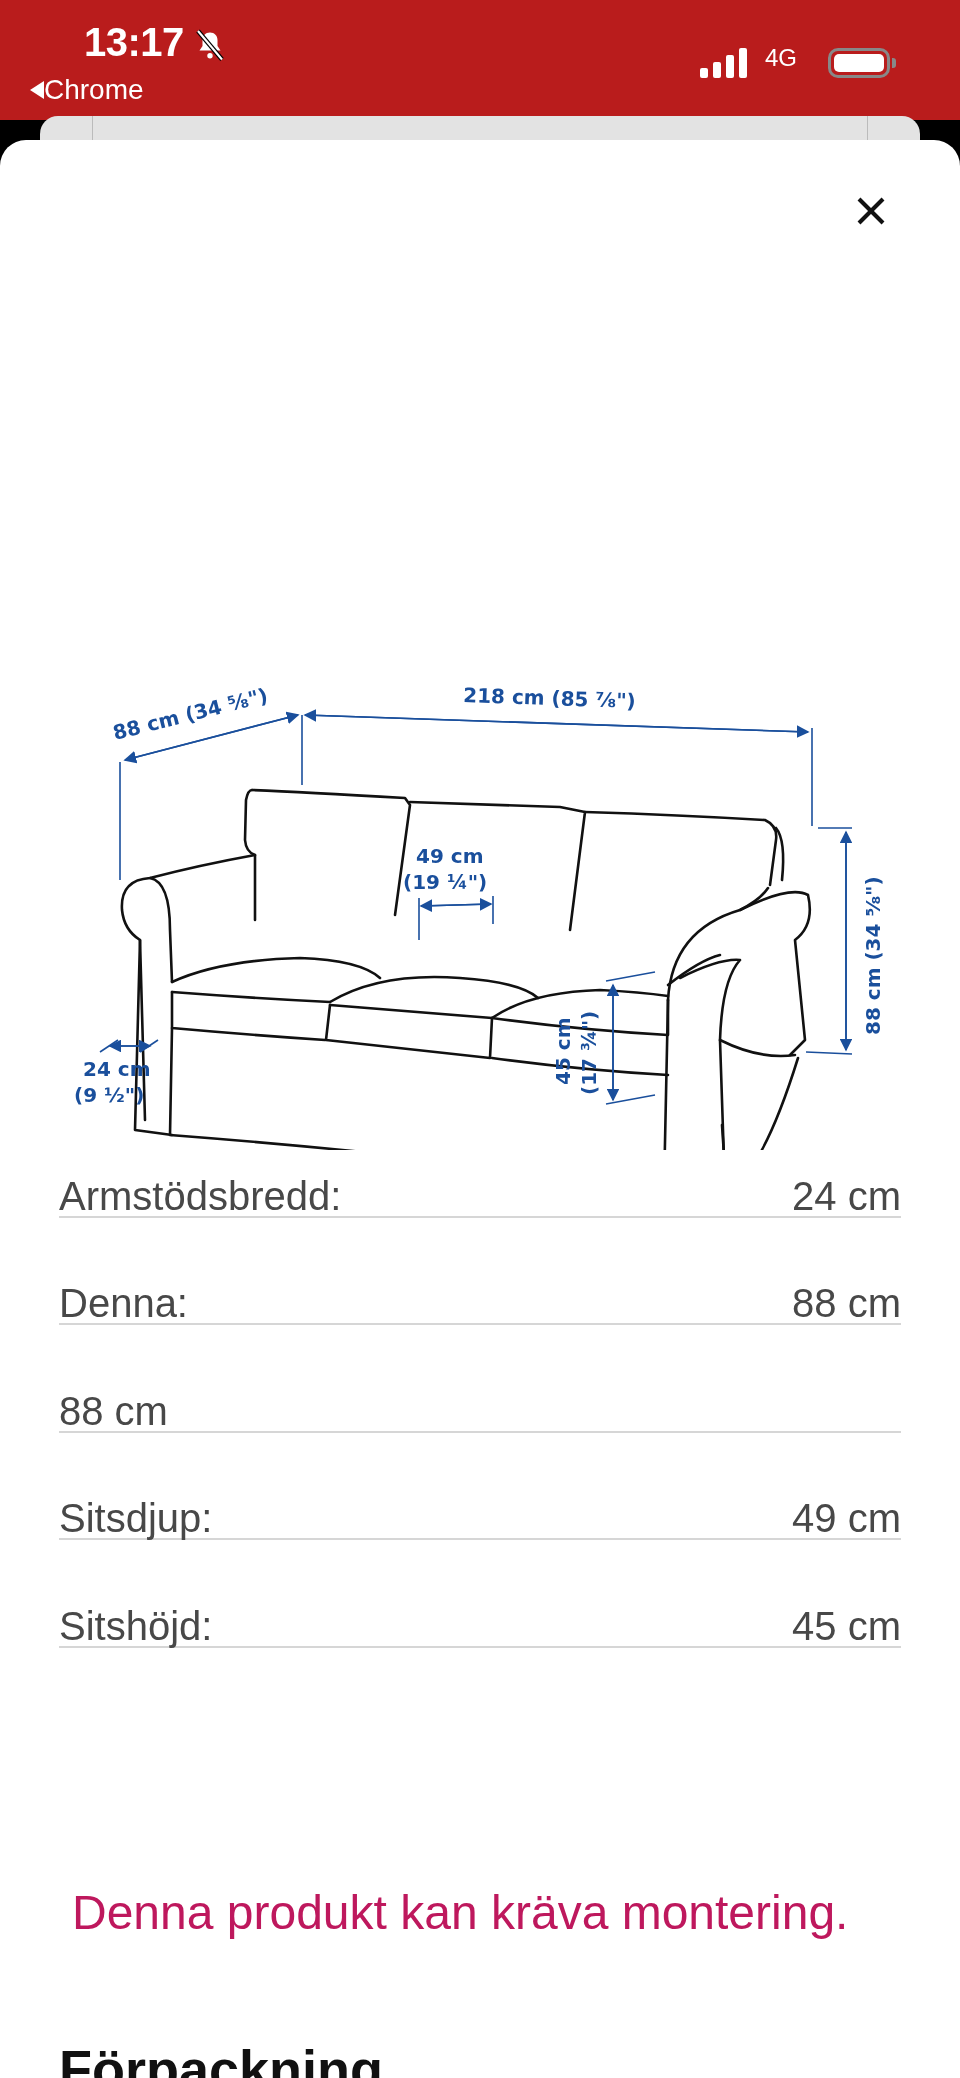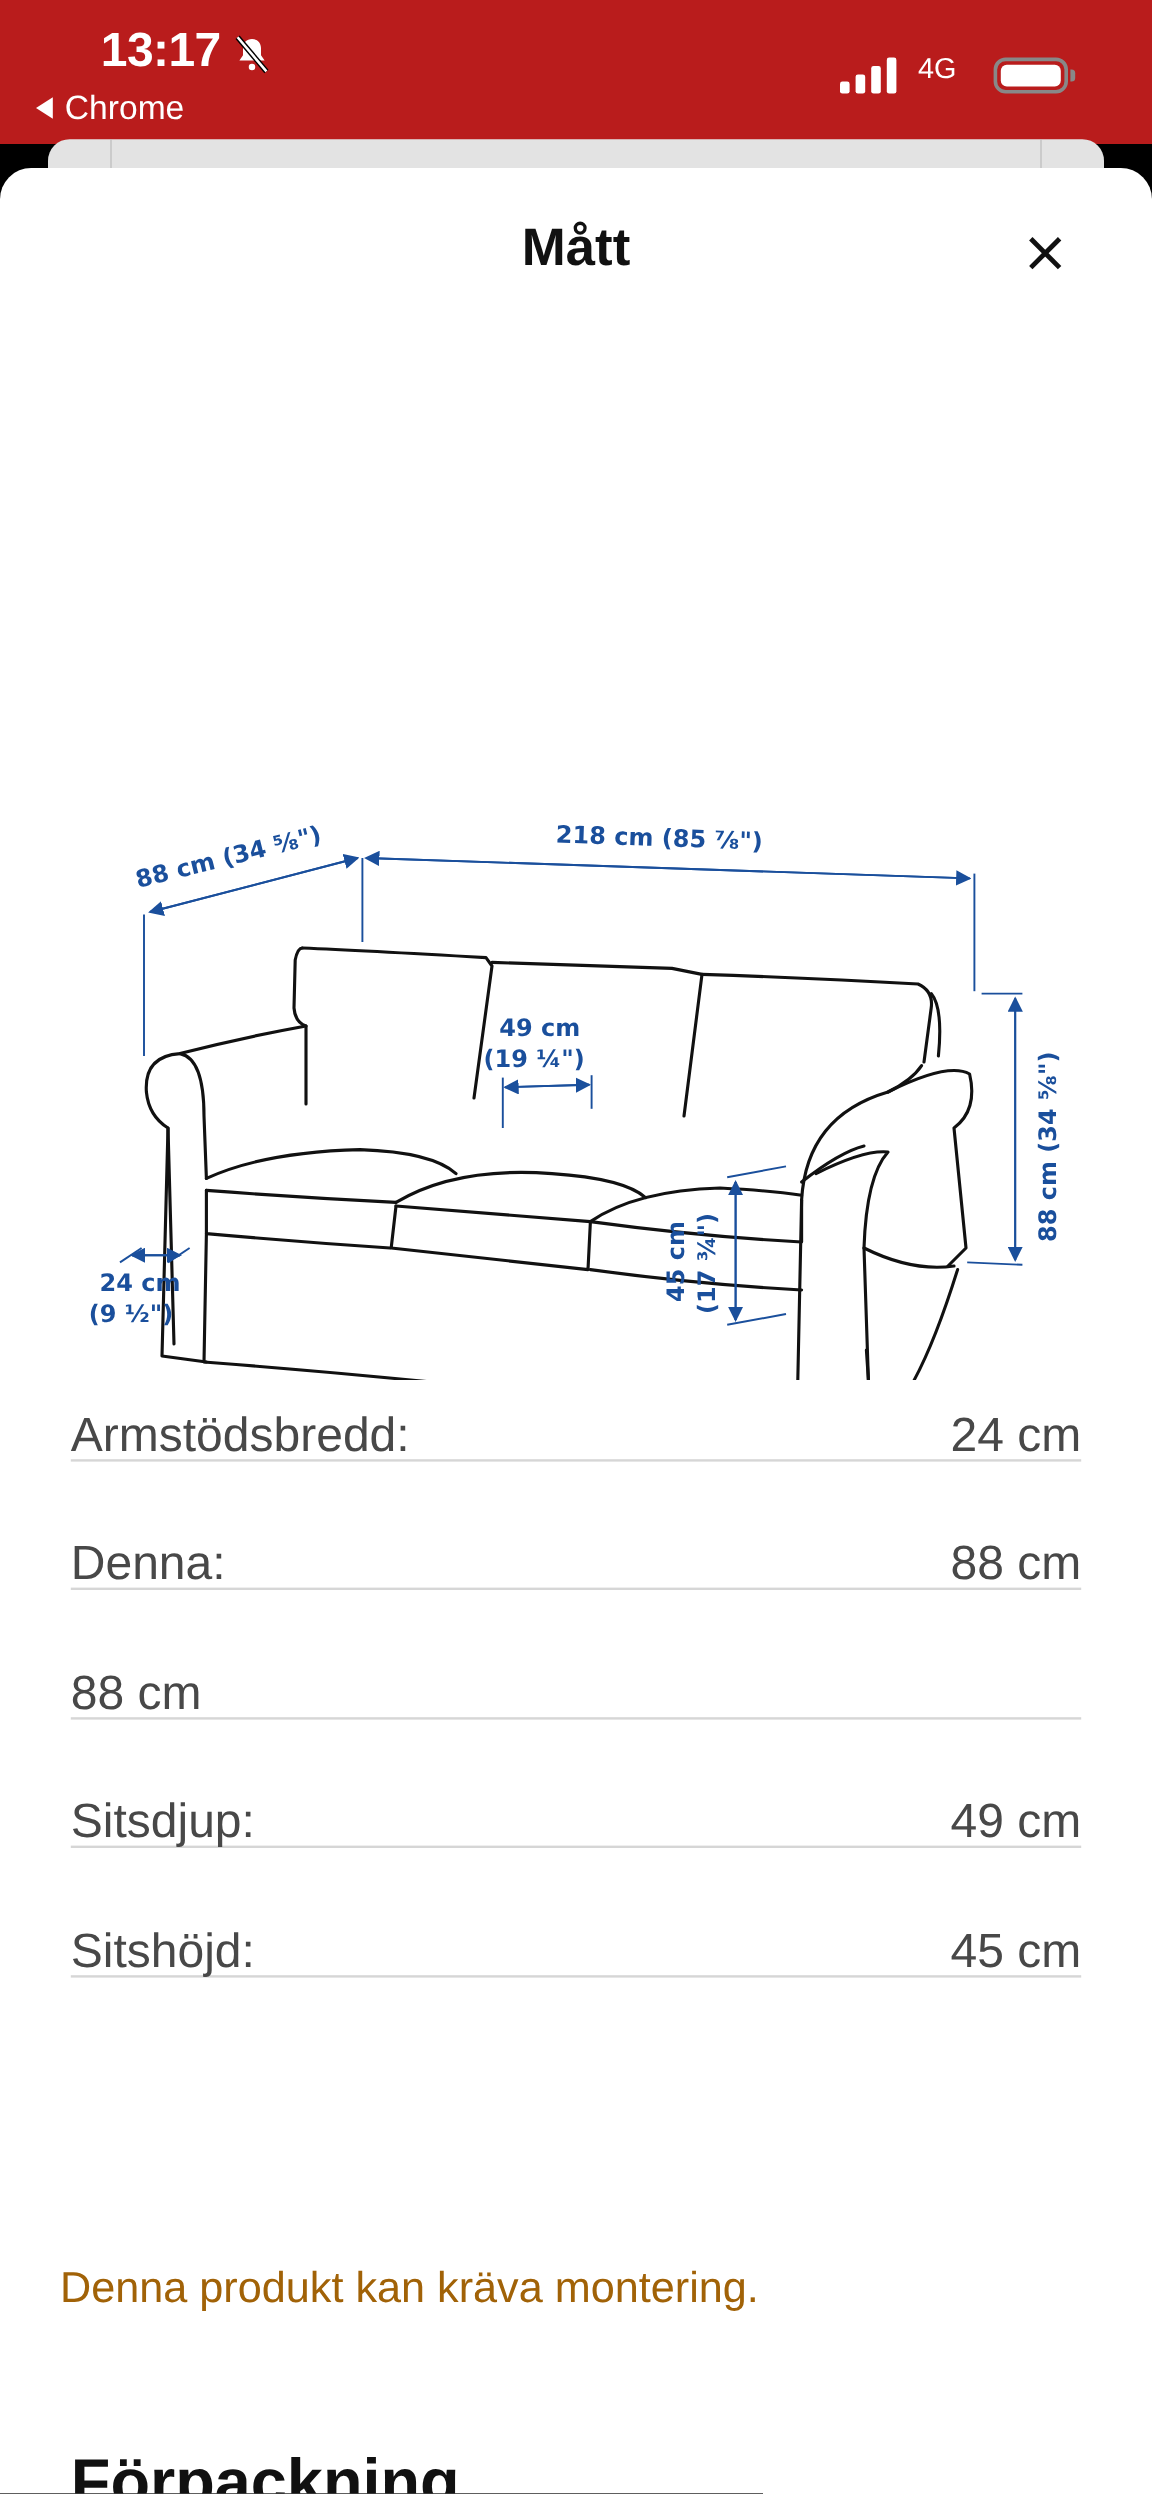--- a/index.html
+++ b/index.html
@@ -3,21 +3,21 @@
 <meta charset="utf-8">
 <style>
   * { box-sizing: border-box; margin: 0; padding: 0; }
   html, body { width: 960px; height: 2078px; overflow: hidden; background: #000; }
   body { font-family: "Liberation Sans", "DejaVu Sans", sans-serif; position: relative; }
 
   
   .status-bar { position: absolute; top: 0; left: 0; width: 960px; height: 120px; background: #b91c1c; color: #fff; }
   .time { position: absolute; left: 84px; top: 20px; font-size: 40px; font-weight: 600; letter-spacing: -0.5px; }
   .bell { position: absolute; left: 192px; top: 28px; width: 36px; height: 36px; }
-  .back-app { position: absolute; left: 30px; top: 74px; font-size: 28px; display: flex; align-items: center; gap: 10px; }
+  .back-app { position: absolute; left: 30px; top: 74px; font-size: 28px; display: flex; align-items: center; }
   .back-tri { width: 0; height: 0; border-top: 9px solid transparent; border-bottom: 9px solid transparent; border-right: 14px solid #fff; }
   .signal { position: absolute; left: 700px; top: 48px; display: flex; align-items: flex-end; gap: 5px; height: 30px; }
   .signal span { width: 8px; background: #fff; border-radius: 2px; display: block; }
   .net { position: absolute; left: 765px; top: 44px; font-size: 24px; font-weight: 500; }
   .battery { position: absolute; left: 828px; top: 48px; width: 62px; height: 30px; border: 3px solid #888; border-radius: 10px; padding: 3px; }
   .battery .fill { width: 100%; height: 100%; background: #fff; border-radius: 5px; }
   .battery-nub { position: absolute; left: 892px; top: 58px; width: 4px; height: 10px; background: #888; border-radius: 0 3px 3px 0; }
 
   
   .under-card { position: absolute; left: 40px; top: 116px; width: 880px; height: 60px; background: #e3e3e3; border-radius: 18px 18px 0 0; }
@@ -28,21 +28,21 @@
   .sheet { position: absolute; left: 0; top: 140px; width: 960px; height: 1938px; background: #fff; border-radius: 26px 26px 0 0; }
   .sheet-title { position: absolute; left: 0; right: 0; top: 42px; text-align: center; font-size: 44px; font-weight: 700; color: #111; }
   .close-btn { position: absolute; left: 846px; top: 46px; width: 50px; height: 50px; cursor: pointer; }
 
   .diagram { position: absolute; left: 0; top: 370px; width: 960px; height: 640px; }
 
   .dims { position: absolute; left: 59px; top: 1110px; width: 842px; }
   .dim-row { height: 107.5px; border-bottom: 2px solid #d6d6d6; display: flex; align-items: flex-end; justify-content: space-between; font-size: 40px; color: #484848; padding-top: 0; }
   .dim-row .label, .dim-row .value { line-height: 1; }
 
-  .note { position: absolute; left: 50px; top: 1745px; font-size: 36px; color: #a16207; }
+  .note { position: absolute; left: 72px; top: 1745px; font-size: 48px; color: #be185d; }
   .section-heading { position: absolute; left: 59px; top: 1900px; font-size: 54px; font-weight: 700; color: #111; }
 </style>
 </head>
 <body>
 
 <div class="status-bar">
   <div class="time">13:17</div>
   <svg class="bell" viewBox="0 0 24 24">
     <path d="M12 3c-3 0-5 2.2-5 5v4l-2 3h14l-2-3V8c0-2.8-2-5-5-5z" fill="#fff"></path>
     <circle cx="12" cy="18.5" r="1.8" fill="#fff"></circle>
@@ -65,21 +65,20 @@
     </div>
   <div class="battery-nub"></div>
 </div>
 
 <div class="under-card">
   <div class="l1"></div>
     <div class="l2"></div>
 </div>
 
 <div class="sheet">
-  <div class="sheet-title">Mått</div>
   <svg class="close-btn" viewBox="0 0 50 50">
     <line x1="13" y1="13" x2="37" y2="37" stroke="#111" stroke-width="4"></line>
     <line x1="37" y1="13" x2="13" y2="37" stroke="#111" stroke-width="4"></line>
   </svg>
 
   <svg class="diagram" viewBox="0 370 960 640">
     <defs>
       <marker id="ah" markerWidth="8" markerHeight="8" refX="7" refY="4" orient="auto">
         <path d="M0,0 L8,4 L0,8 z" fill="#1a4f9c"></path>
       </marker>

